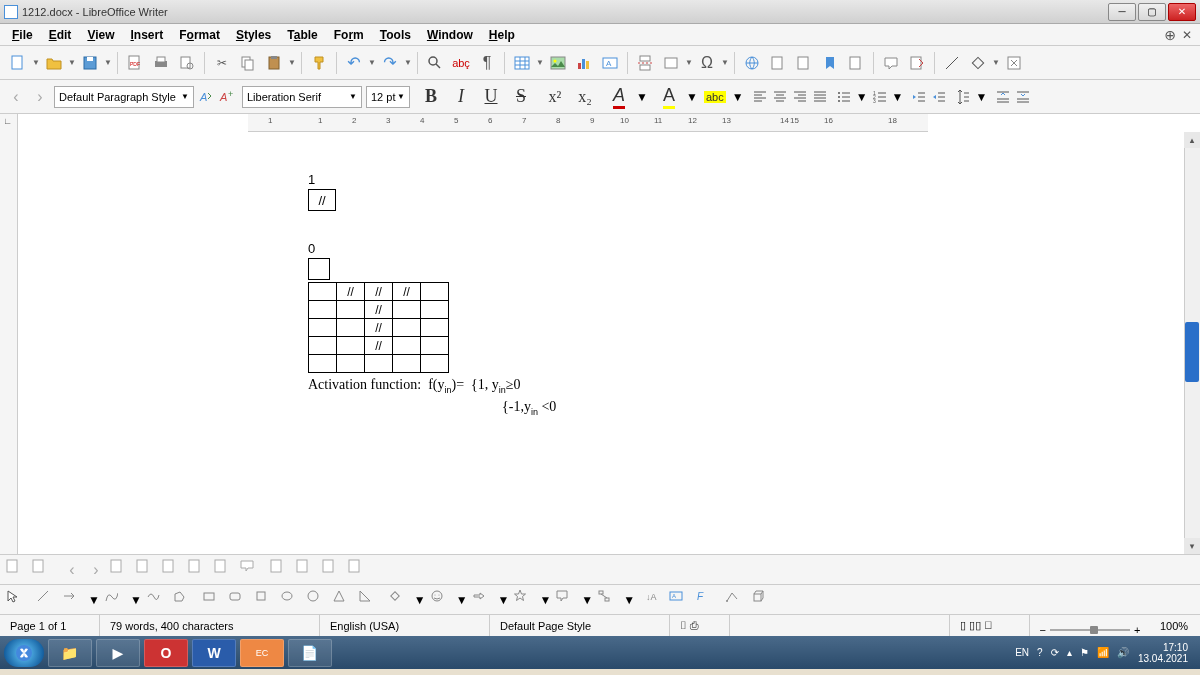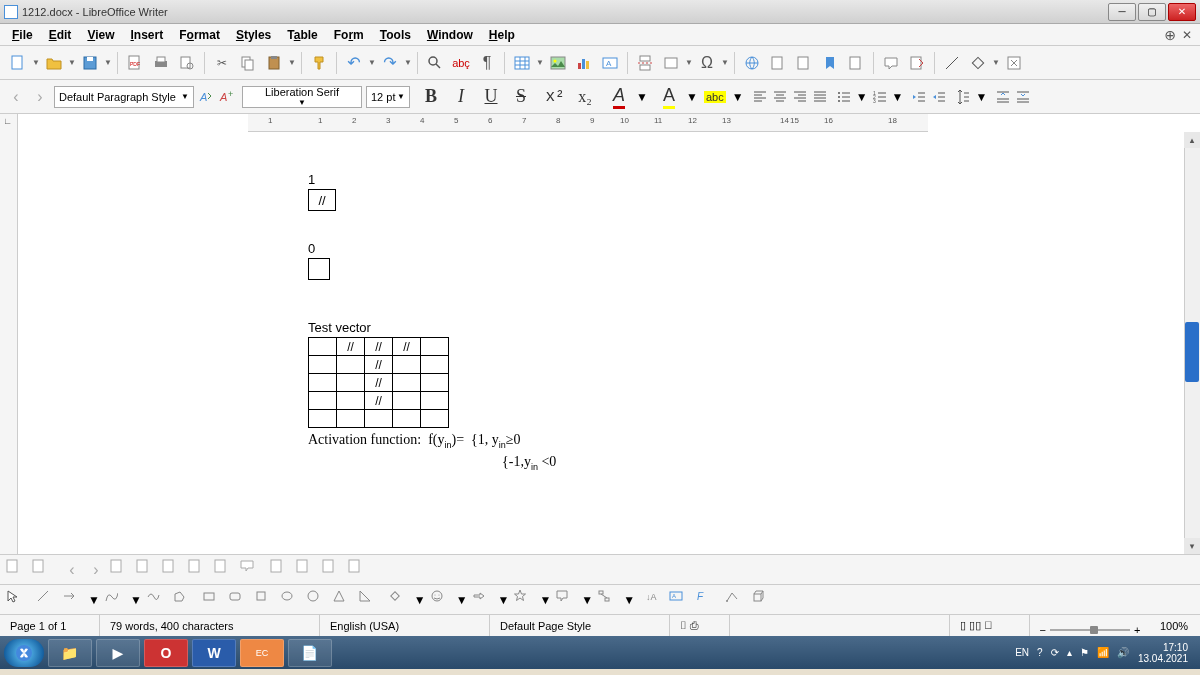--- a/index.html
+++ b/index.html
@@ -19,24 +19,24 @@
 .menubar .right-icons { display: flex; gap: 6px; align-items: center; padding-right: 4px; }
 
 .toolbar { height: 34px; background: #f5f5f5; display: flex; align-items: center; padding: 0 6px; gap: 2px; border-bottom: 1px solid #ccc; overflow: hidden; }
 .toolbar .tb-btn { width: 24px; height: 24px; display: flex; align-items: center; justify-content: center; cursor: pointer; border-radius: 2px; color: #555; }
 .toolbar .sep { width: 1px; height: 22px; background: #ccc; margin: 0 3px; }
 .toolbar .drop { width: 8px; font-size: 8px; color: #666; cursor: pointer; }
 
 .toolbar2 { height: 34px; background: #f5f5f5; display: flex; align-items: center; padding: 0 6px; gap: 4px; border-bottom: 1px solid #ccc; overflow: hidden; }
 .nav-btn { width: 20px; height: 20px; display: flex; align-items: center; justify-content: center; color: #aaa; font-size: 16px; cursor: pointer; }
 .style-select { width: 140px; height: 22px; border: 1px solid #aaa; background: #fff; font-size: 11px; padding: 0 4px; display: flex; align-items: center; justify-content: space-between; cursor: pointer; }
-.font-select { width: 120px; height: 22px; border: 1px solid #aaa; background: #fff; font-size: 11px; padding: 3px 4px; display: flex; align-items: center; justify-content: center; cursor: pointer; flex-direction: column; }
+.font-select { width: 120px; height: 22px; border: 1px solid #aaa; background: #fff; font-size: 11px; padding: 3px 4px; display: flex; align-items: center; justify-content: space-between; cursor: pointer; }
 .size-select { width: 44px; height: 22px; border: 1px solid #aaa; background: #fff; font-size: 11px; padding: 0 4px; display: flex; align-items: center; justify-content: space-between; cursor: pointer; }
 .fmt-btn { width: 26px; height: 26px; display: flex; align-items: center; justify-content: center; cursor: pointer; font-size: 18px; font-family: "Times New Roman", serif; color: #333; }
-.fmt-sup { font-size: 16px; font-family: Liberation Mono, monospace; }
+.fmt-sup { font-size: 16px; font-family: Liberation Serif, serif; }
 .fmt-sub { font-size: 16px; font-family: "Times New Roman", serif; }
 
 .workspace { display: flex; height: 440px; background: #fff; position: relative; }
 .ruler-v { width: 18px; background: #f5f5f5; border-right: 1px solid #ccc; position: relative; }
 .ruler-v .corner { position: absolute; top: 2px; left: 3px; font-size: 9px; color: #666; }
 .doc-area { flex: 1; overflow: auto; background: #fff; position: relative; }
 .ruler-h { height: 18px; background: #f5f5f5; border-bottom: 1px solid #ccc; margin-left: 230px; width: 680px; position: relative; font-size: 8px; color: #555; }
 .ruler-h .tick { position: absolute; top: 2px; }
 .page { background: #fff; width: 680px; margin-left: 230px; min-height: 420px; padding: 40px 60px; font-family: "Courier New", monospace; font-size: 13px; color: #000; position: relative; }
 .page .box1 { border: 1px solid #000; width: 28px; height: 22px; display: flex; align-items: center; justify-content: center; margin-top: 2px; }
@@ -457,21 +457,20 @@
         <span class="tick" style="left:640px;">18</span>
     </div>
     <div class="page">
       <div>1</div>
       <div class="box1">
           <span>//</span>
         </div>
       <div style="height:30px;"></div>
       <div>0</div>
       <div class="box0"></div>
-      <div class="label">Test vector</div>
       <table>
         <tbody>
             <tr>
               <td></td>
               <td>//</td>
               <td>//</td>
               <td>//</td>
               <td></td>
             </tr>
         <tr>

